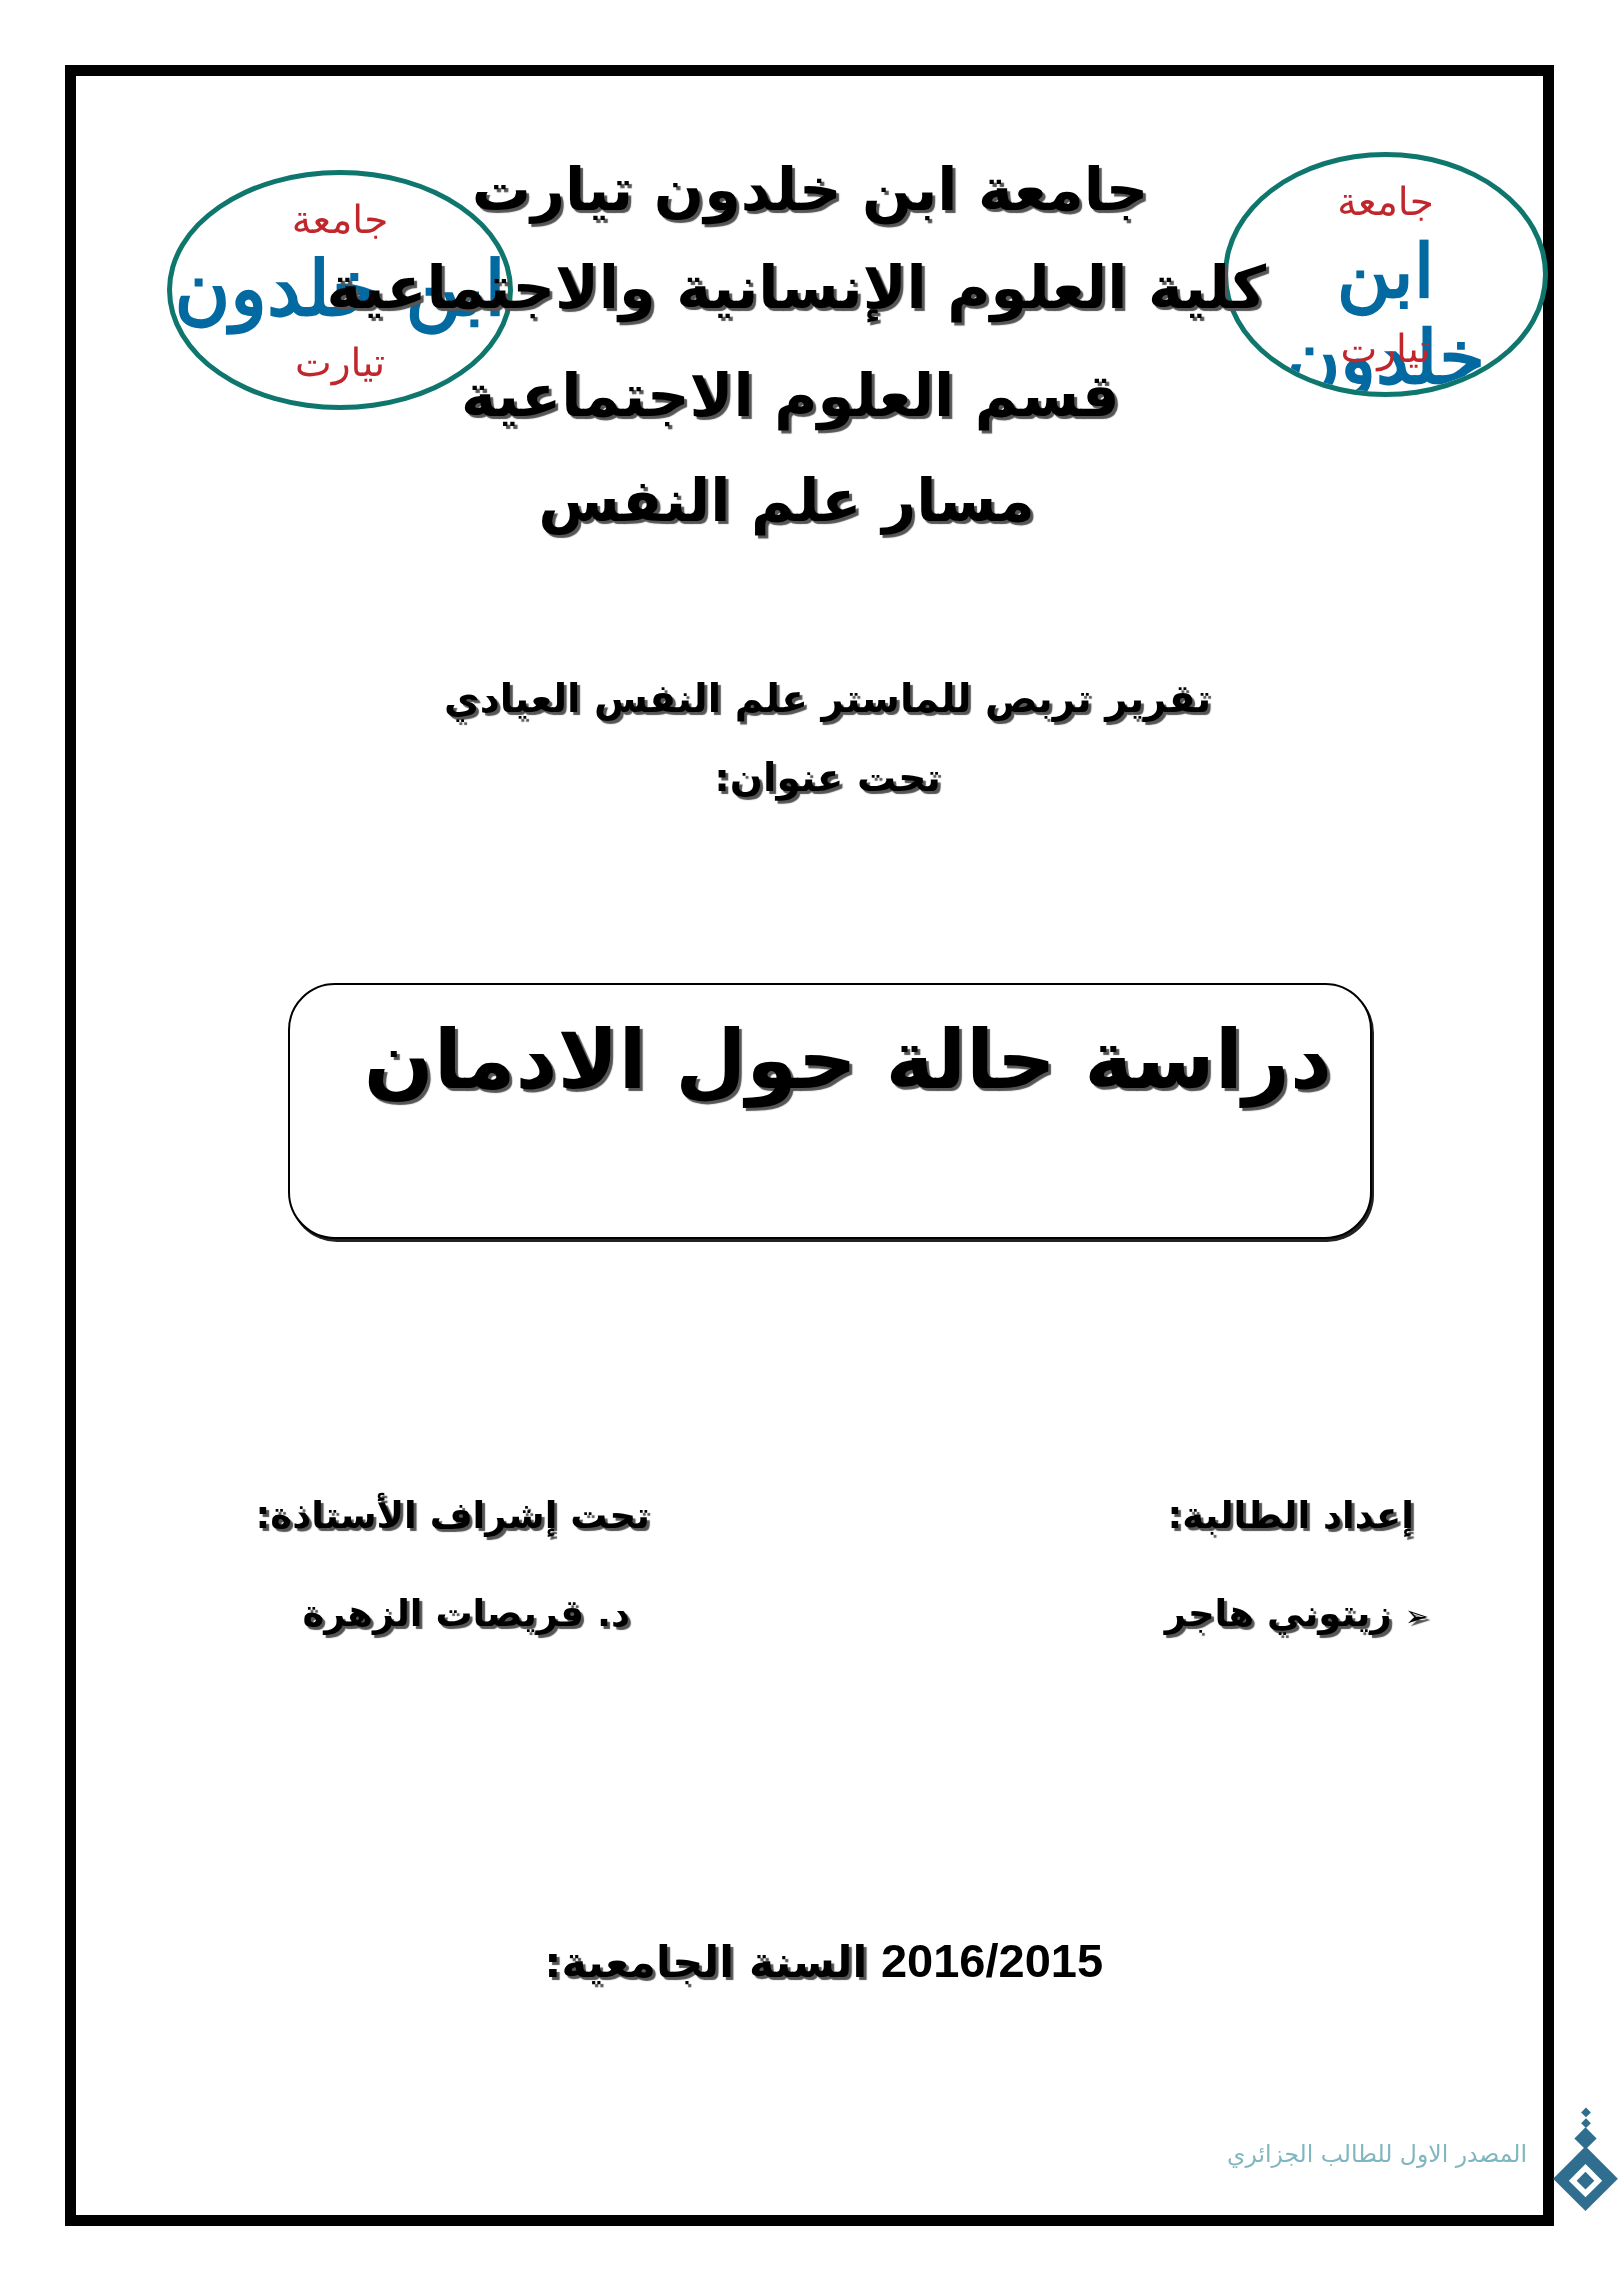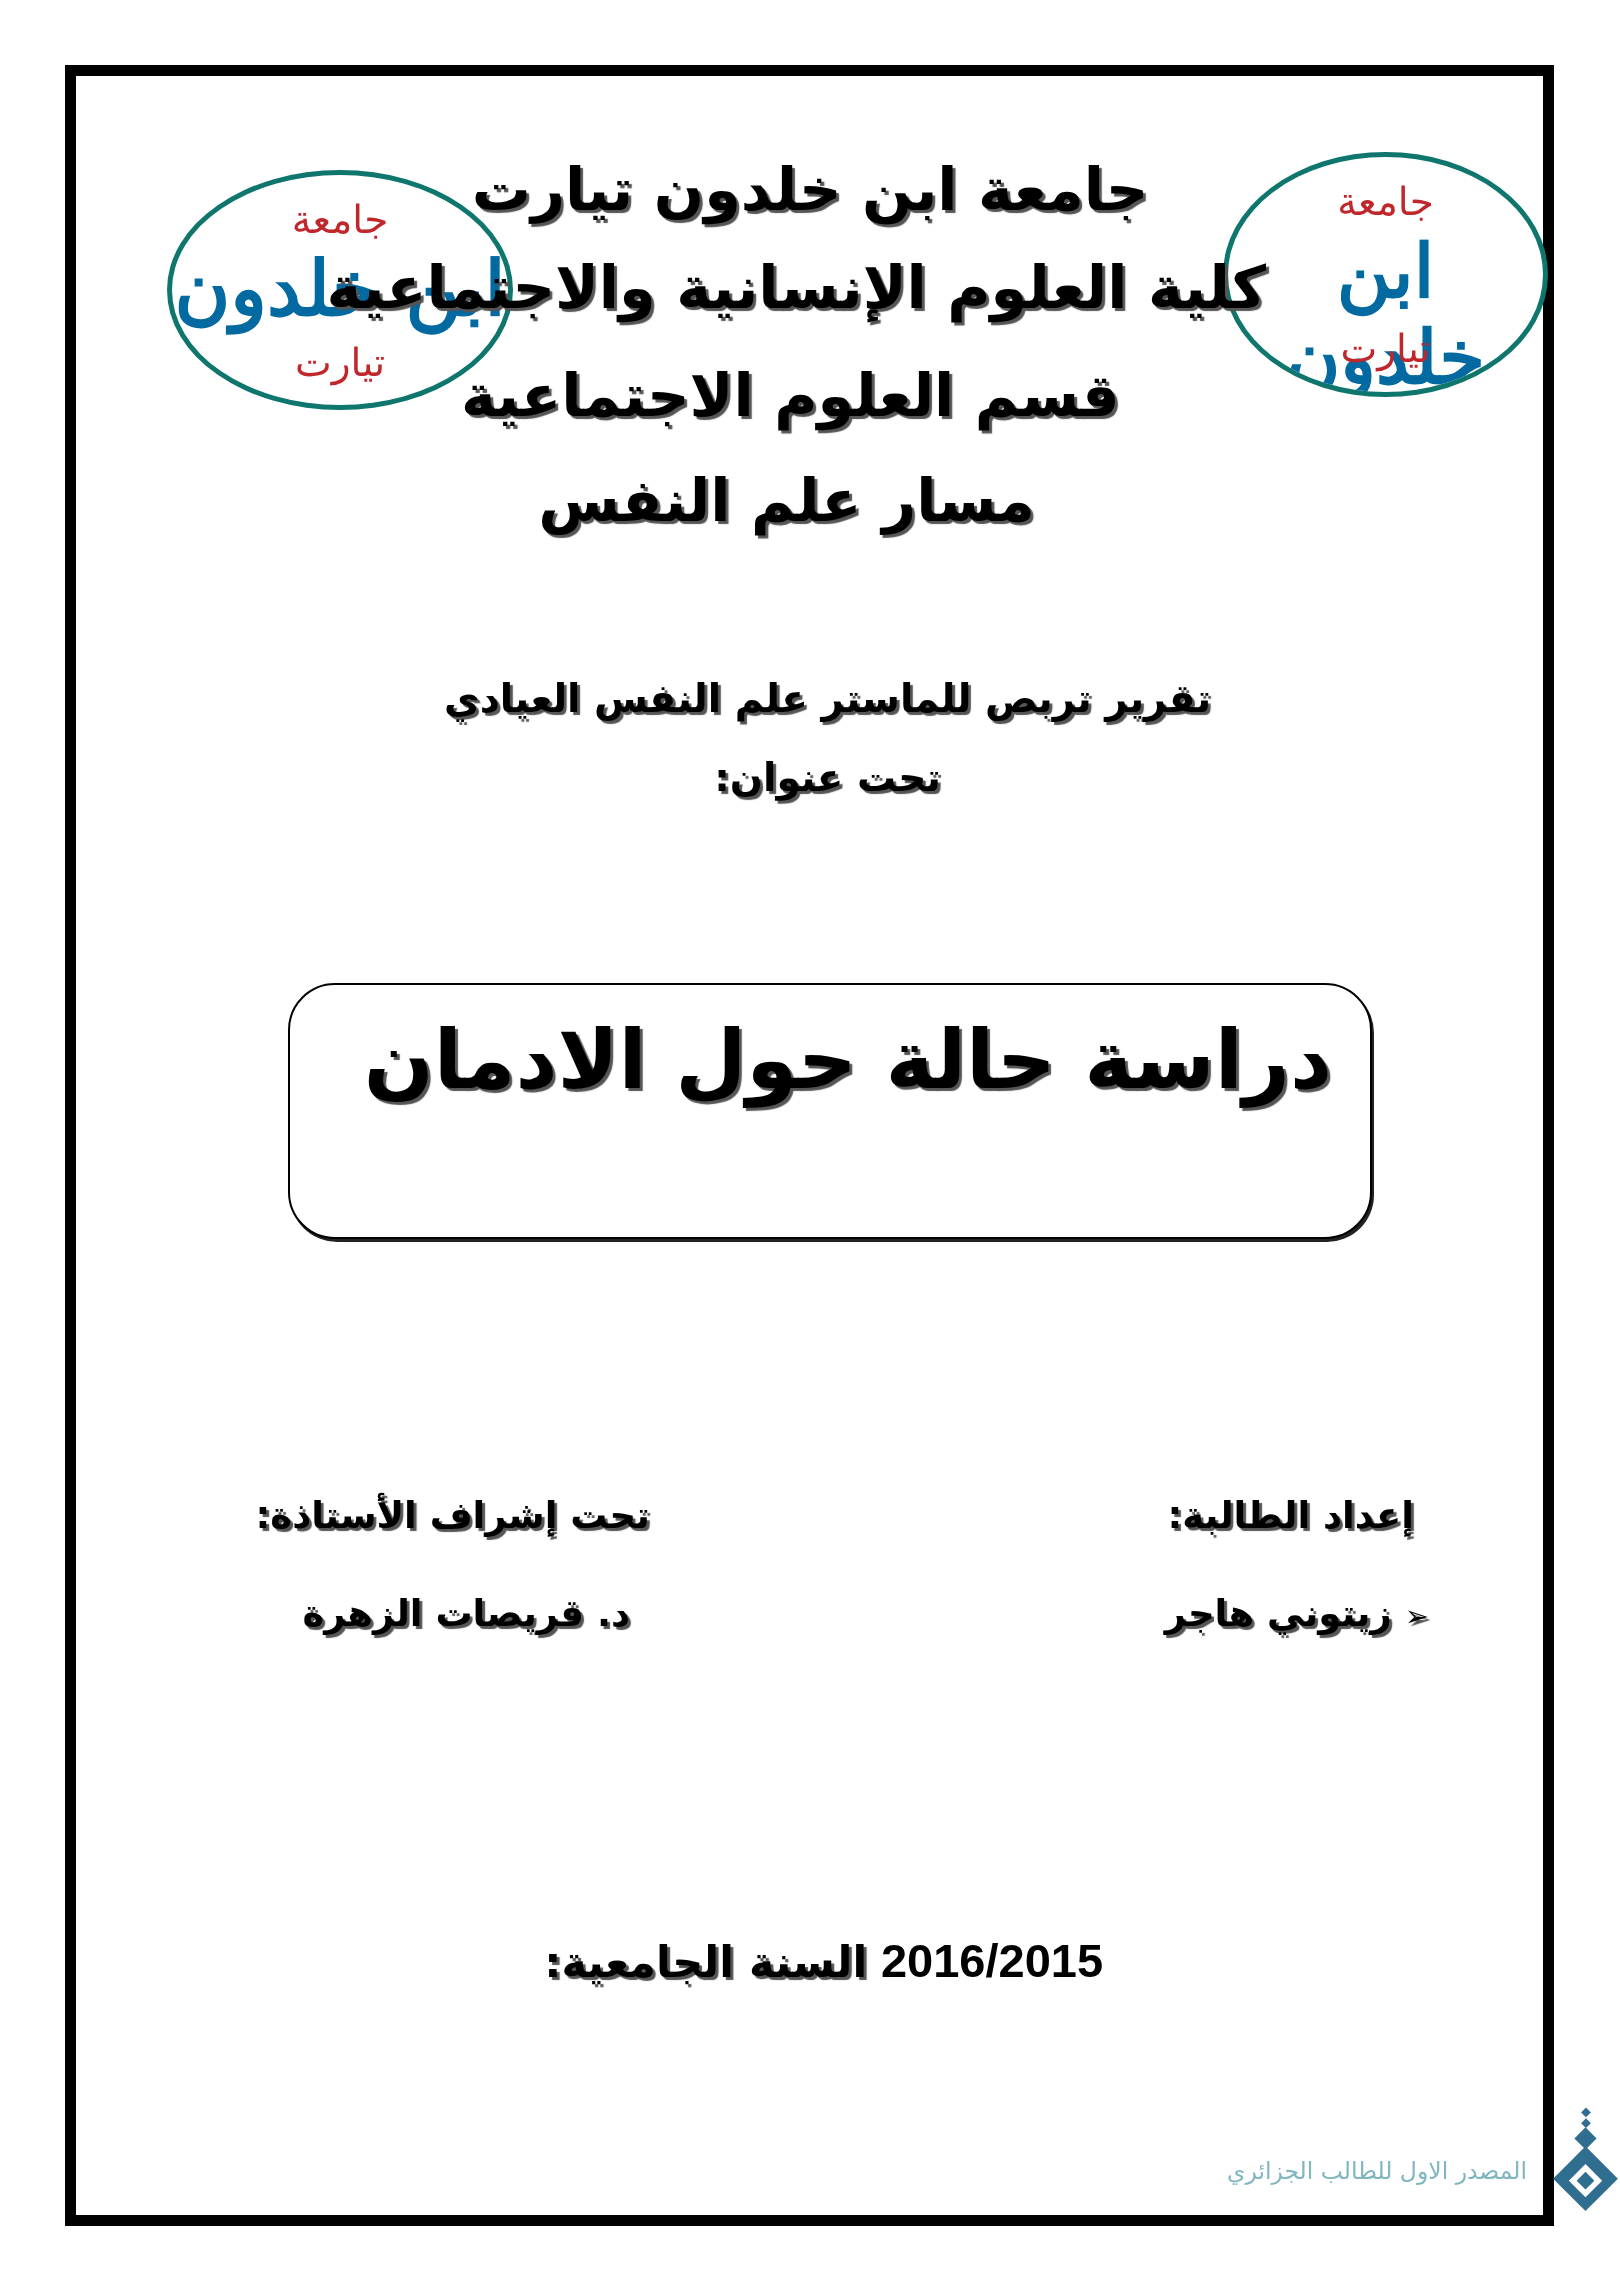--- a/index.html
+++ b/index.html
@@ -27,21 +27,21 @@
   .title-text { position: absolute; left: 0; right: 0; top: 27.4px; text-align: center;
                 font-size: 82px; padding-left: 36px; }
   .label { position: absolute; font-size: 37px; margin-left: 12px; }
   .year { font-size: 43px; }
   .year-num { font-family: "Liberation Sans", sans-serif; font-size: 47px; }
 
   .wm { position: absolute; right: 93px; top: 2137px; text-align: left; }
   .wm-title { font-family: "Liberation Sans", sans-serif; font-size: 49px; color: #5b9fab;
               letter-spacing: 2px; line-height: 1; }
   .wm-sub { font-family: "DejaVu Sans", sans-serif; font-size: 23.5px; color: #7fb6bf; direction: rtl;
-            text-align: left; margin-top: 20px; }
+            text-align: left; margin-top: 3px; }
   .wm-emblem { position: absolute; left: 1551px; top: 2107px; width: 69px; height: 108px; }
 </style>
 </head>
 <body>
 
 <div class="page-border"></div>
 
 <div class="logo" style="left:1179px; top:152px; width:325px; height:245px;">
   <div class="top" style="top:21.6px; font-size:39px;">جامعة</div>
   <div class="mid" style="top:71px; font-size:74px;">ابن خلدون</div>

